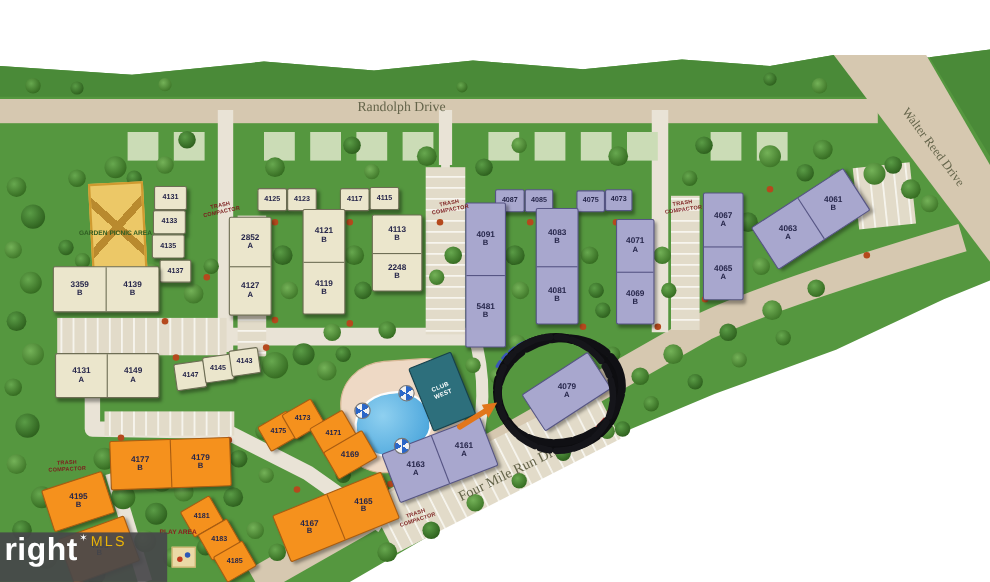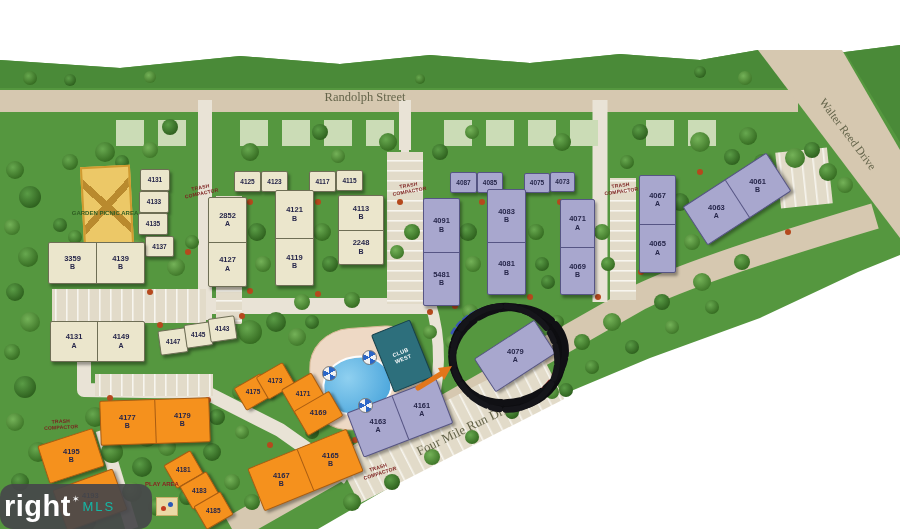--- a/index.html
+++ b/index.html
@@ -63,25 +63,25 @@
           border:2px solid #cf9a30;transform:rotate(-3deg);}
   .play-icon{position:absolute;left:156px;top:497px;width:20px;height:17px;z-index:2;
              background:#ead9a6;border:1px solid #c9b06a;}
   .play-icon::before{content:"";position:absolute;left:4px;top:8px;width:5px;height:5px;
              border-radius:50%;background:#c23a1e;}
   .play-icon::after{content:"";position:absolute;left:11px;top:4px;width:5px;height:5px;
              border-radius:50%;background:#2b58b8;}
   
   svg.annot{position:absolute;left:0;top:0;z-index:4;pointer-events:none;}
   .watermark{position:absolute;left:0;top:484px;width:152px;height:45px;z-index:5;
-             background:rgba(70,70,74,0.92);display:flex;align-items:center;
-             padding-left:4px;box-sizing:border-box;color:#fff;border-radius:13px;}
+             background:rgba(70,70,74,0.92);display:flex;
+             padding-left:4px;box-sizing:border-box;color:#fff;}
   .watermark .big{font-size:29px;font-weight:bold;letter-spacing:0.5px;}
   .watermark .star{font-size:9px;margin:0 3px 16px 1px;}
-  .watermark .small{font-size:13px;letter-spacing:2px;color:#14b8a6;}
+  .watermark .small{font-size:13px;letter-spacing:2px;color:#eab308;}
 </style>
 </head>
 <body>
 
 <div class="stage">
 
   <svg class="terrain" width="900" height="529">
     <defs>
       <pattern id="pv" width="11" height="8" patternUnits="userSpaceOnUse">
         <rect width="11" height="8" fill="#e2dbc9"></rect>
@@ -477,21 +477,21 @@
           </span>
         </div>
       </div>
       <div class="bldg purple h sq" style="left: 550px; top: 172px; width: 25px; height: 20px;">
         <div class="cell">
           <span class="lab">
             <span class="num">4073</span>
           </span>
         </div>
       </div>
-      <div class="bldg purple v" style="left: 423px; top: 198px; width: 37px; height: 108px;">
+      <div class="bldg purple v" style="left: 423px; top: 184px; width: 37px; height: 132px;">
         <div class="cell">
           <span class="lab">
             <span class="num">4091</span>
             <span class="letter">B</span>
           </span>
         </div>
         <div class="cell">
           <span class="lab">
             <span class="num">5481</span>
             <span class="letter">B</span>
@@ -664,21 +664,21 @@
         </div>
         <div class="cell">
           <span class="lab" style="transform: rotate(22deg);">
             <span class="num">4165</span>
             <span class="letter">B</span>
           </span>
         </div>
       </div>
     </div>
 
-  <div class="street randolph">Randolph Street</div>
+  <div class="street randolph">Randolph Drive</div>
   <div class="street walter">Walter Reed Drive</div>
   <div class="street fourmile">Four Mile Run Drive</div>
   <div class="area-label garden-label">GARDEN PICNIC AREA</div>
   <div class="area-label play-label">PLAY AREA</div>
   <div id="trashlabels">
       <div class="trash" style="left: 178px; top: 184px; transform: rotate(-12deg);">
         <div>TRASH</div>
         <div>COMPACTOR</div>
       </div>
       <div class="trash" style="left: 386px; top: 182px; transform: rotate(-10deg);">

